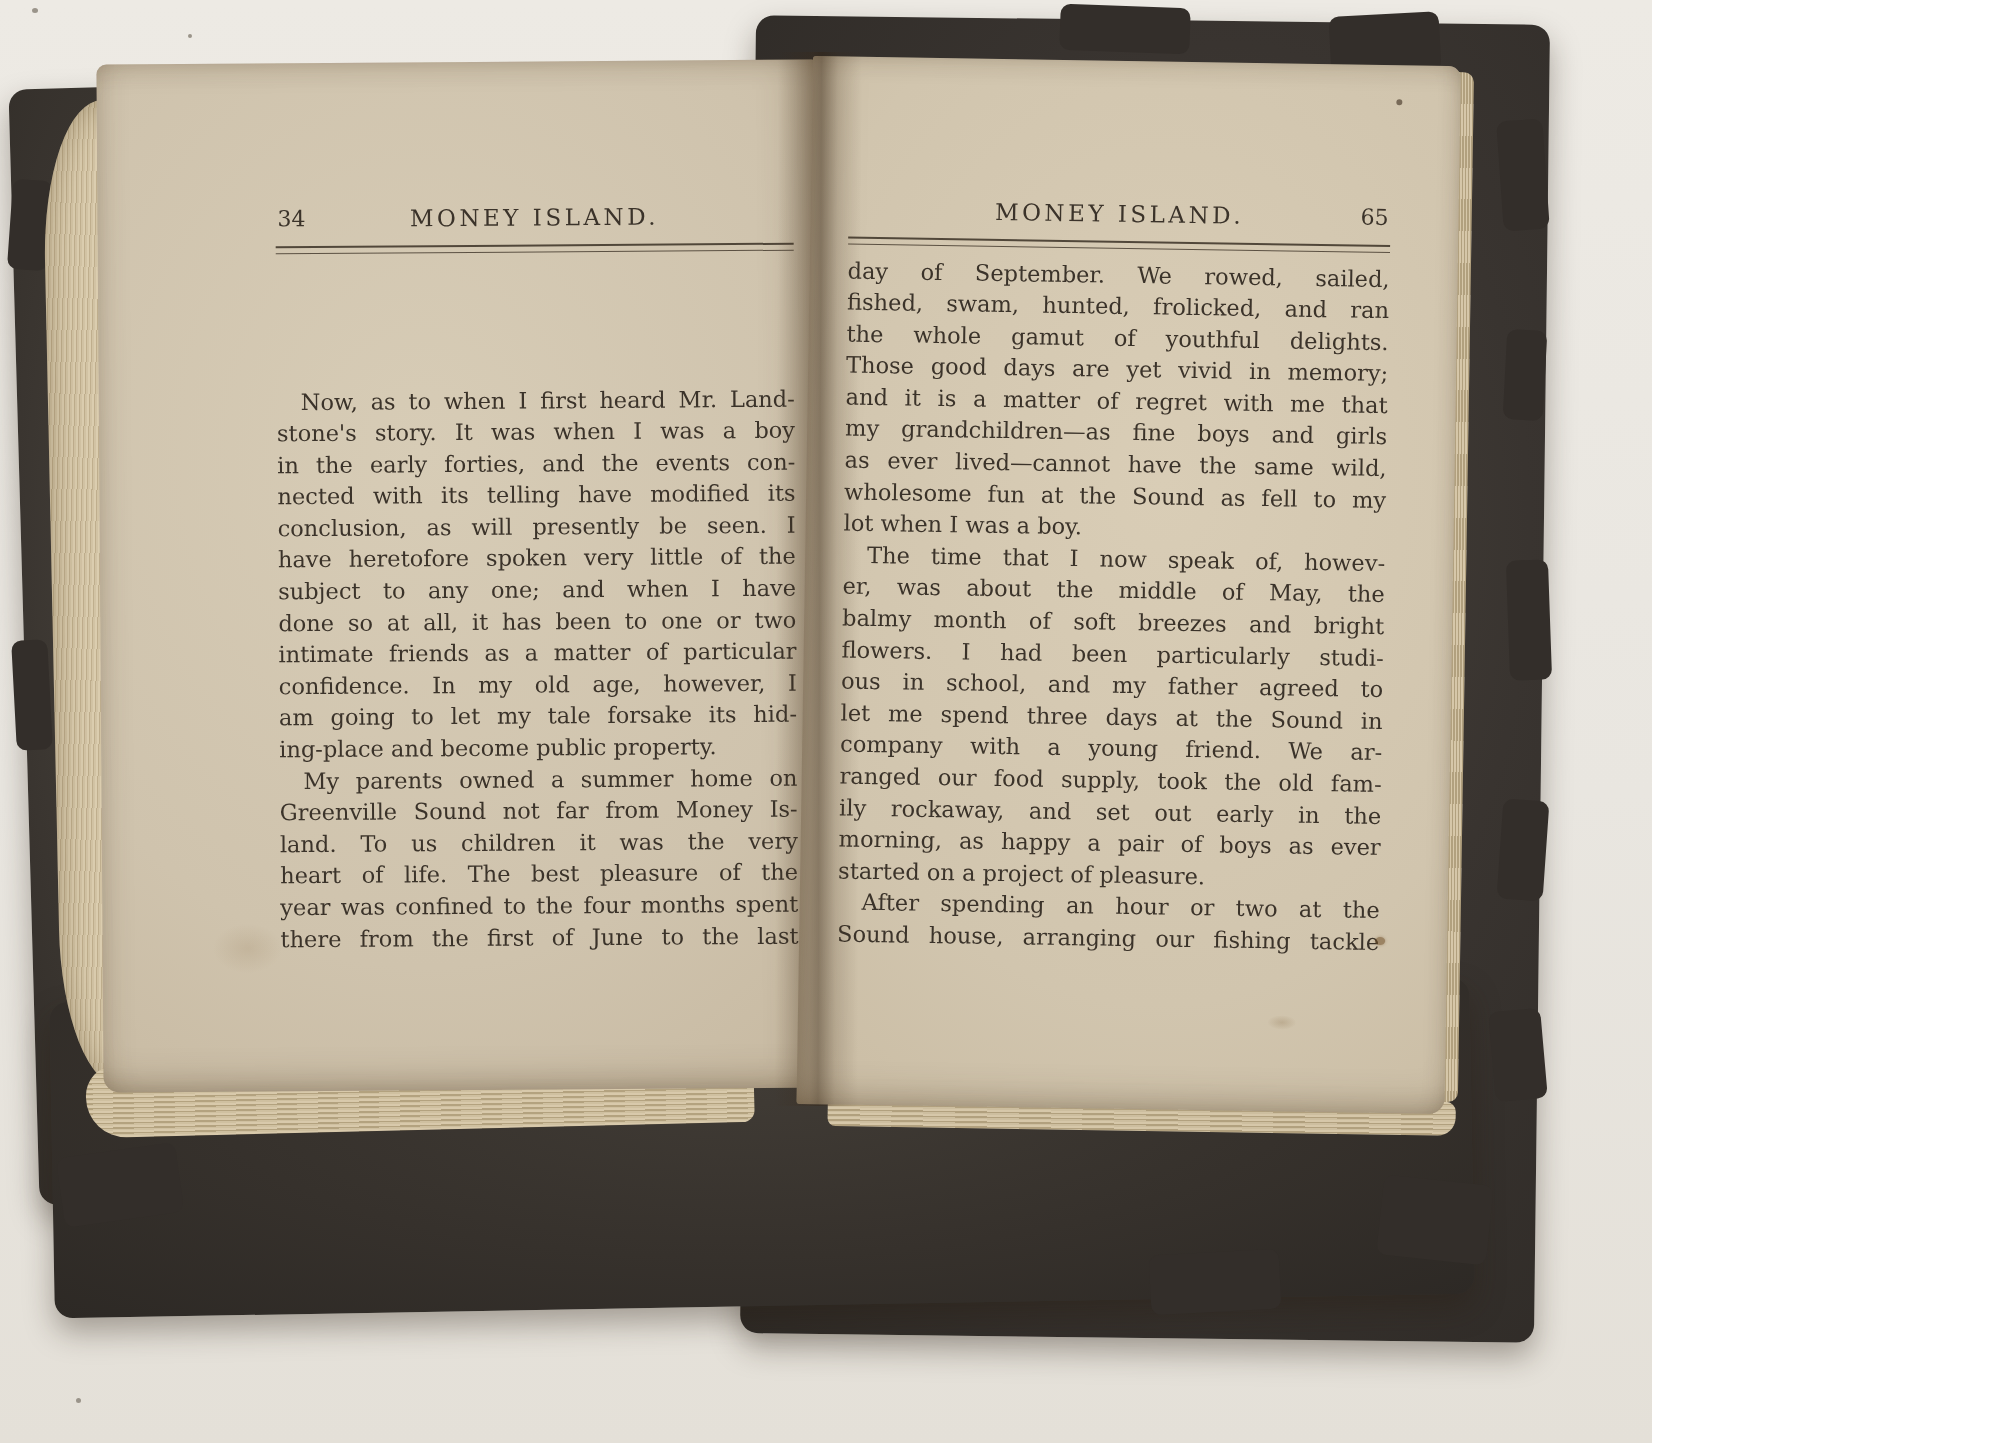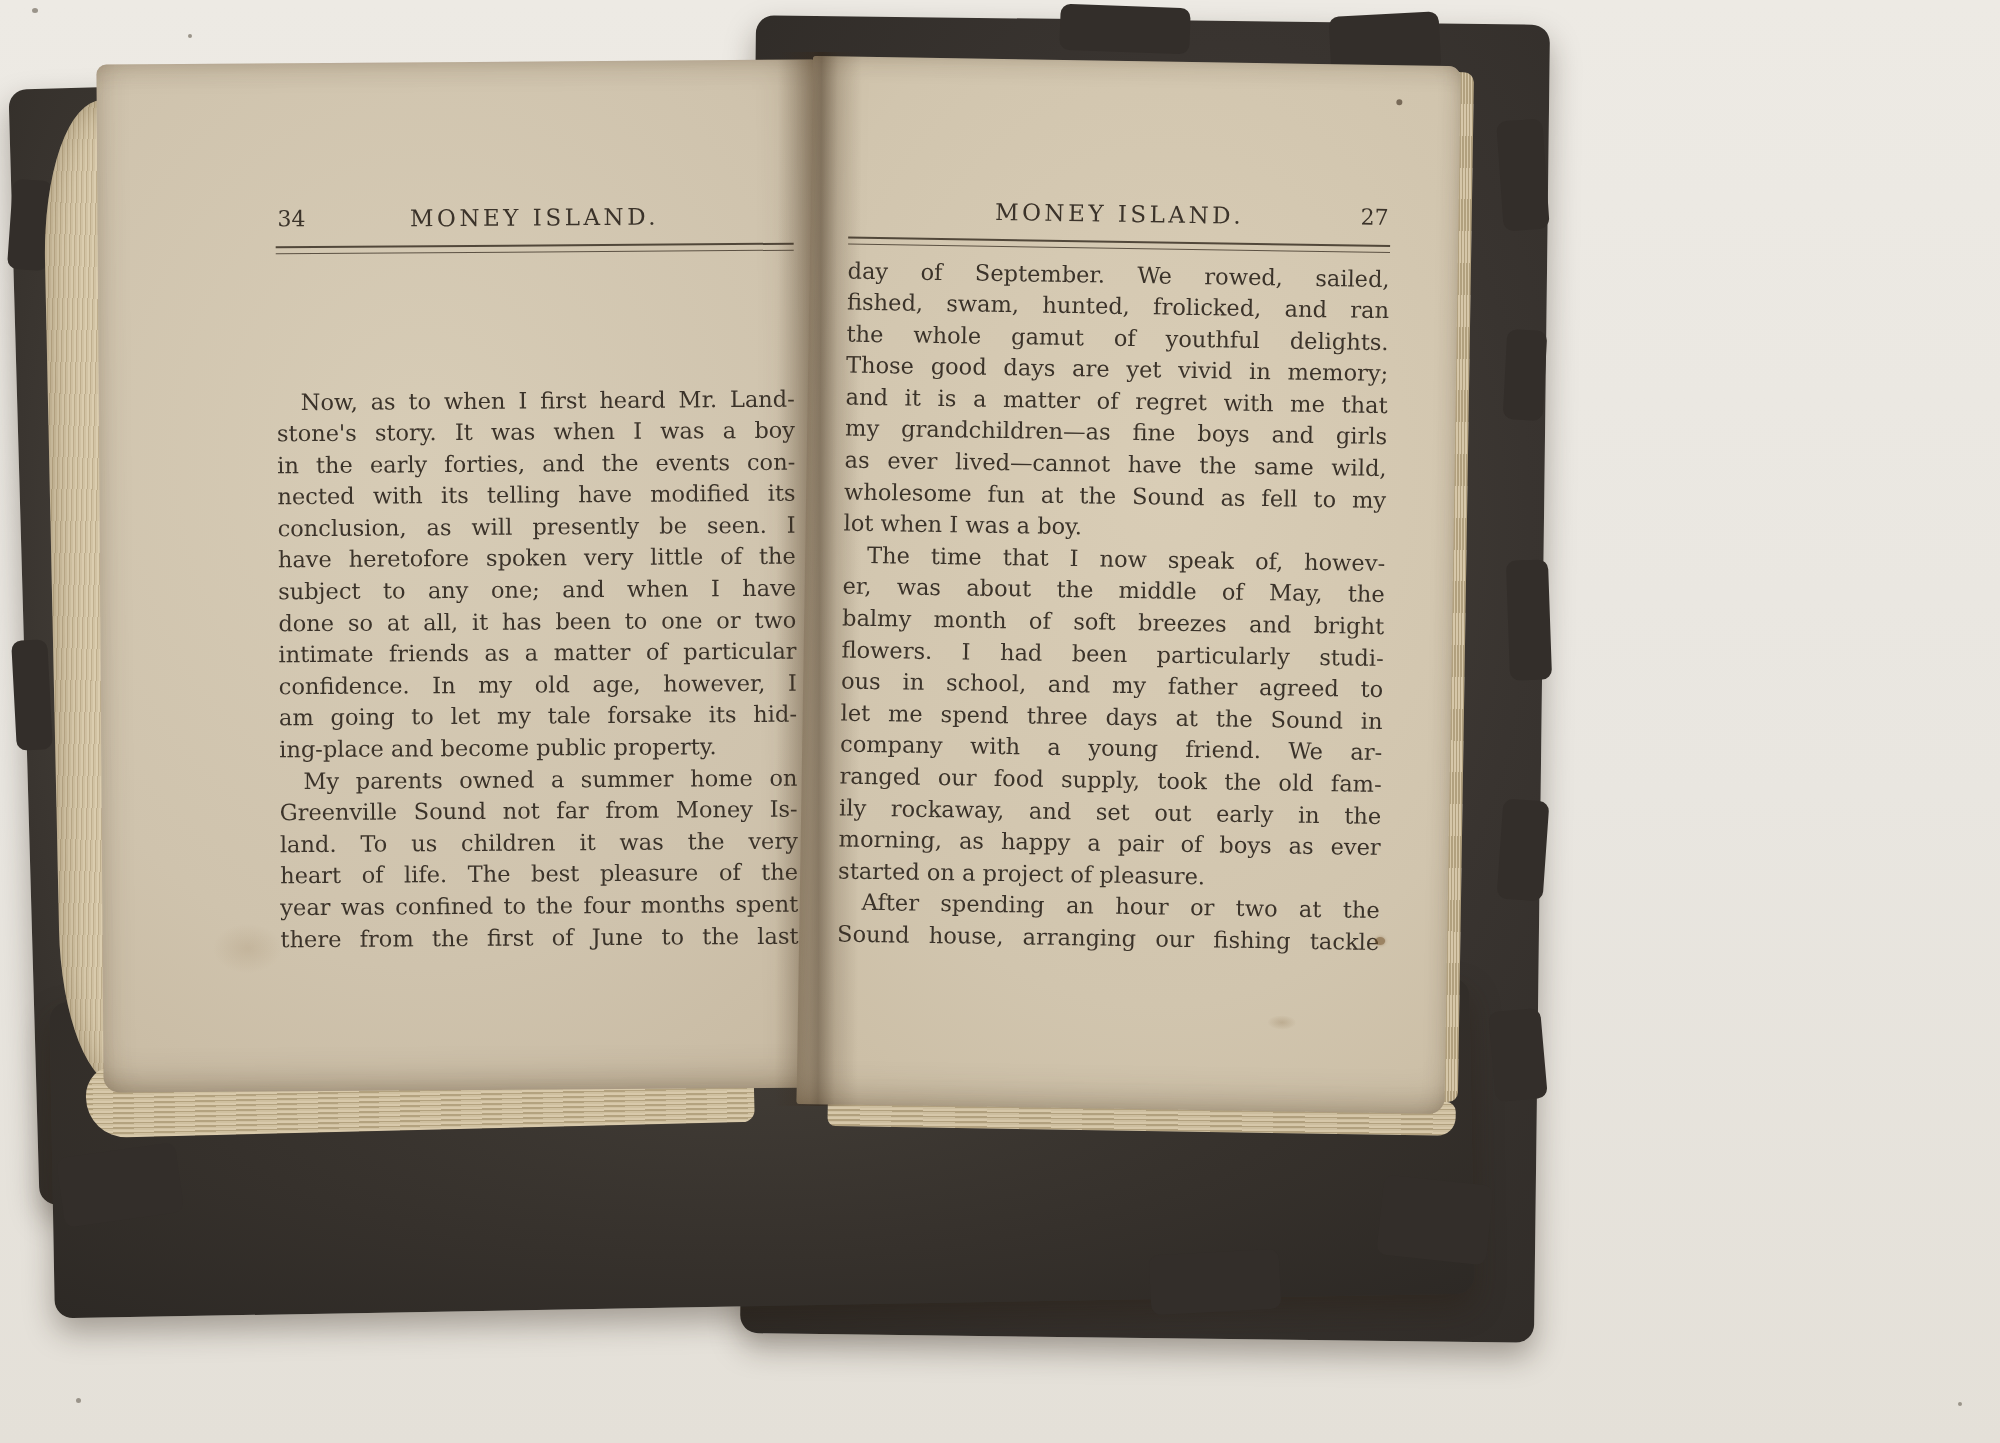--- a/index.html
+++ b/index.html
@@ -1,17 +1,17 @@
 <!DOCTYPE html>
 <html><head>
 <meta charset="utf-8">
 <style>
   html,body { margin:0; padding:0; }
   #scene {
-    position:relative; width:2000px; height:1443px; overflow:hidden;
+    position:relative; width:1652px; height:1443px; overflow:hidden;
     background: linear-gradient(180deg, #edeae4 0%, #e9e6e0 55%, #e4e0d8 100%);
     font-family:"DejaVu Serif", "Liberation Serif", serif;
   }
   .speck { position:absolute; border-radius:50%; background:#9a948a; }
 
   
   .cover {
     position:absolute; background:#39342f; border-radius:18px;
     box-shadow: 0 14px 30px rgba(40,30,18,.35);
   }
@@ -160,21 +160,21 @@
           </div>
         </div>
     </div>
     <div class="stain" style="left:110px; top:860px; width:70px; height:50px; background:radial-gradient(ellipse, rgba(130,100,60,.14), rgba(130,100,60,0) 70%);"></div>
   </div>
 
   <div class="page right-page">
     <div class="page-inner">
       <div class="page-header">
         <span class="running-title">MONEY ISLAND.</span>
-        <span class="page-num outer-right">27</span>
+        <span class="page-num outer-right">65</span>
       </div>
       <div class="double-rule"></div>
       <div class="page-text">
           <div class="para">
             <div class="line">day of September. We rowed, sailed,</div>
             <div class="line">fished, swam, hunted, frolicked, and ran</div>
             <div class="line">the whole gamut of youthful delights.</div>
             <div class="line">Those good days are yet vivid in memory;</div>
             <div class="line">and it is a matter of regret with me that</div>
             <div class="line">my grandchildren—as fine boys and girls</div>

